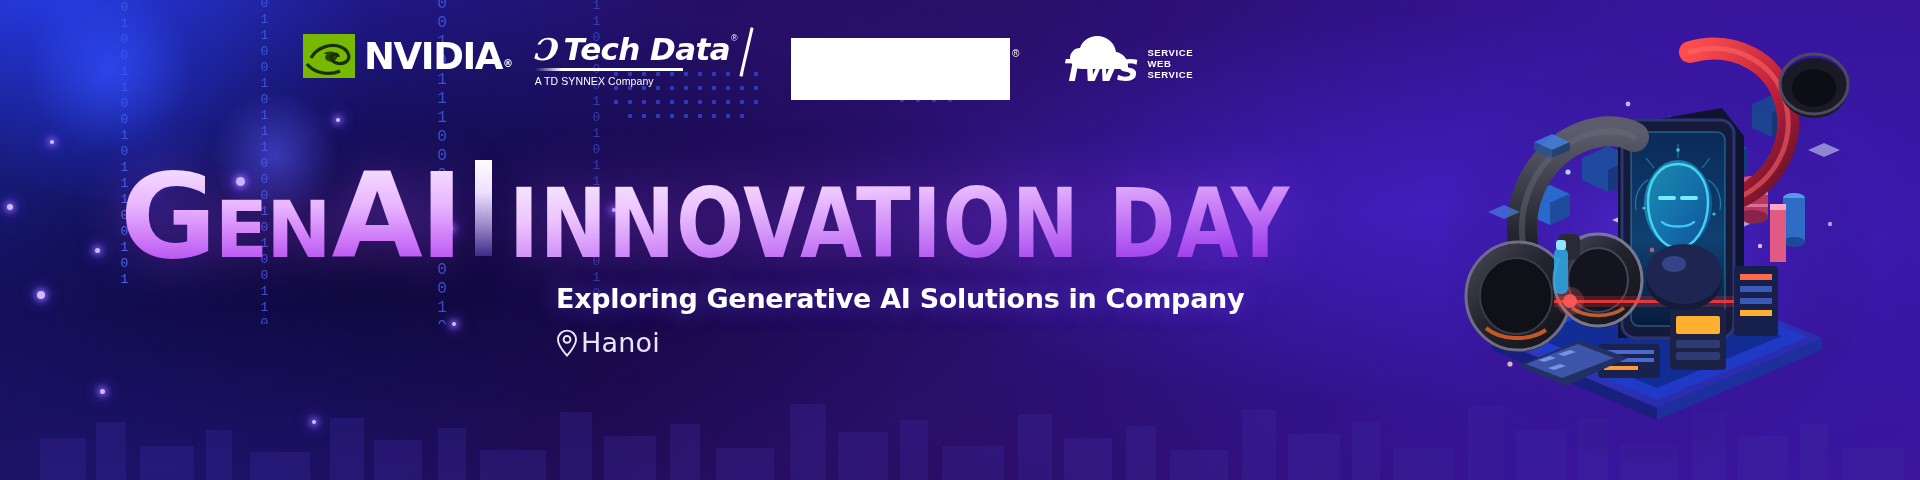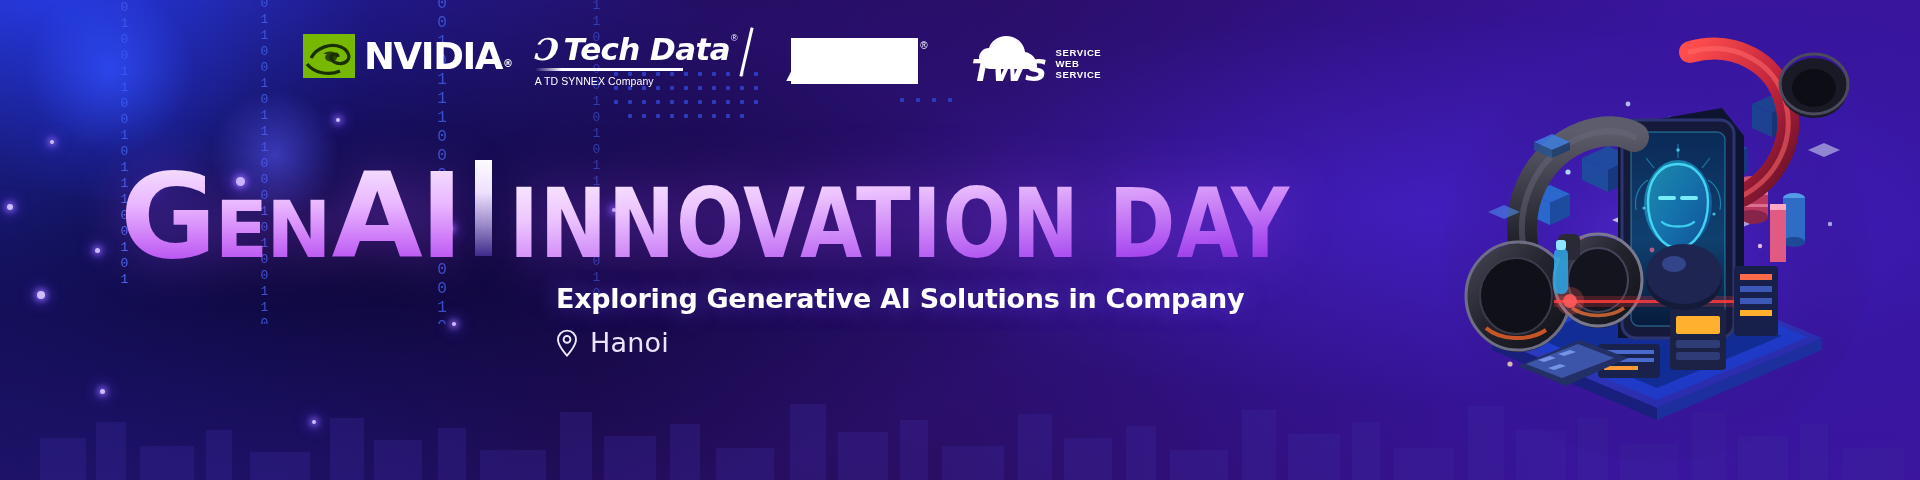--- a/index.html
+++ b/index.html
@@ -55,22 +55,22 @@
   .td-main{display:flex;align-items:center;position:relative;}
   .td-d{font-family:"DejaVu Serif",serif;font-style:italic;font-weight:700;font-size:30px;color:#fff;line-height:1;transform:skewX(-4deg);}
   .td-word{font-family:"DejaVu Sans",sans-serif;font-style:italic;font-weight:700;font-size:31px;letter-spacing:-.6px;color:#fff;line-height:1;margin-left:5px;}
   .td-reg{font-size:9px;color:#fff;position:relative;top:-12px;left:1px;}
   .td-slash{position:absolute;right:-11px;top:-7px;width:3px;height:50px;background:#fff;transform:rotate(13deg);}
   .td-rule{width:148px;height:3px;margin-top:3px;background:linear-gradient(90deg,rgba(255,255,255,0) 0%,#ffffff 18%,#ffffff 100%);}
   .td-tag{font-family:"Liberation Sans",sans-serif;font-size:10.5px;color:#fff;letter-spacing:.1px;margin-top:4px;}
 
   
   .asus{margin-left:54px;align-items:center;}
-  .asus-word{font-family:"DejaVu Sans",sans-serif;font-weight:700;font-style:italic;font-size:46px;letter-spacing:-2px;color:#fff;line-height:1;
-             background:linear-gradient(#fff,#fff);}
+  .asus-word{font-family:"DejaVu Sans",sans-serif;font-weight:700;font-style:italic;font-size:62px;letter-spacing:-2px;color:#fff;line-height:1;
+             background:linear-gradient(#fff,#fff);padding-left:44px;}
   .asus-reg{font-size:10px;color:#fff;position:relative;top:-16px;left:2px;}
 
   
   .tws{margin-left:38px;align-items:flex-end;gap:6px;}
   .tws-mark{position:relative;width:86px;height:48px;}
   .tws-mark .cloud{position:absolute;left:14px;top:0;}
   .tws-mark .tws-t{position:absolute;left:8px;bottom:-2px;font-family:"DejaVu Sans",sans-serif;font-weight:700;font-style:italic;
                     font-size:31px;letter-spacing:-1px;color:#fff;line-height:1;}
   .tws-sub{display:flex;flex-direction:column;font-family:"Liberation Sans",sans-serif;font-weight:700;font-size:9.5px;
            line-height:11px;letter-spacing:.6px;color:#fff;padding-bottom:4px;}
@@ -97,21 +97,21 @@
     filter:drop-shadow(0 0 30px rgba(165,65,250,.45));
   }
 
   
   .subtitle{position:absolute;left:556px;top:283px;font-family:"DejaVu Sans",sans-serif;font-weight:700;
     font-size:27px;letter-spacing:-.3px;color:#fff;white-space:nowrap;
     text-shadow:0 0 22px rgba(120,90,255,.55);}
 
   
   .meta{position:absolute;left:556px;top:327px;display:flex;align-items:center;gap:56px;}
-  .meta-item{display:flex;align-items:center;gap:12px;font-family:"DejaVu Sans",sans-serif;font-size:27px;
+  .meta-item{display:flex;align-items:center;gap:3px;font-family:"DejaVu Sans",sans-serif;font-size:27px;
              color:#ece4ff;letter-spacing:.2px;white-space:nowrap;}
   .meta-item svg{display:block;flex:0 0 auto;}
 
   
   .art{position:absolute;right:28px;top:8px;width:470px;height:470px;}
   .art svg{display:block;}
 </style>
 </head>
 <body>
 

